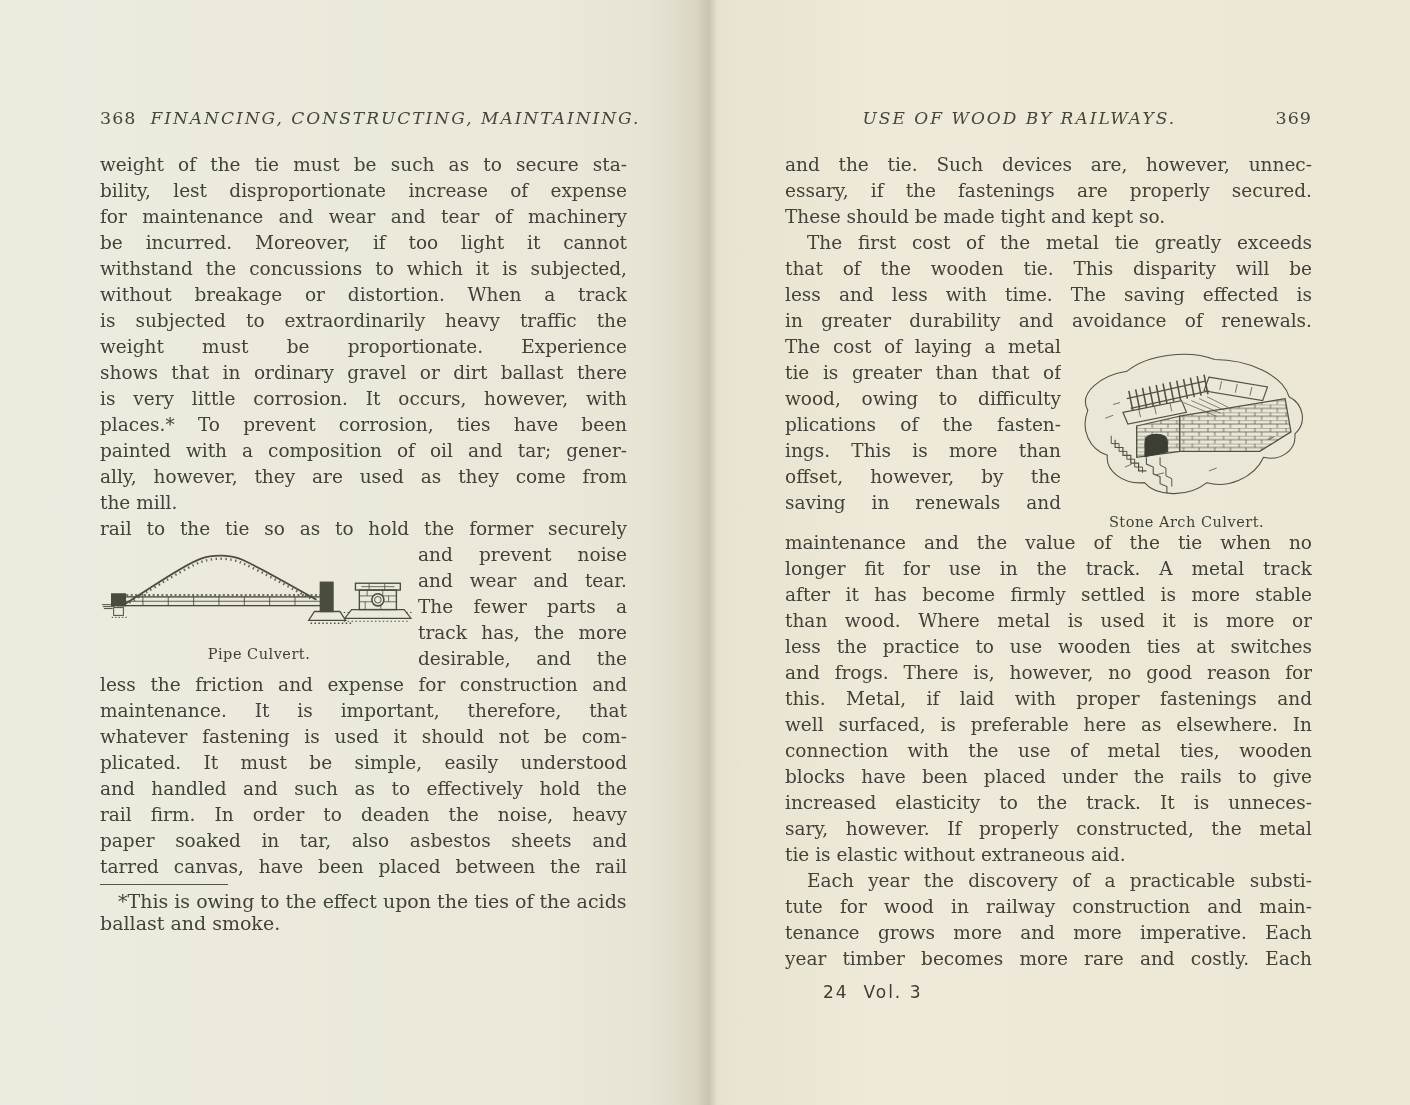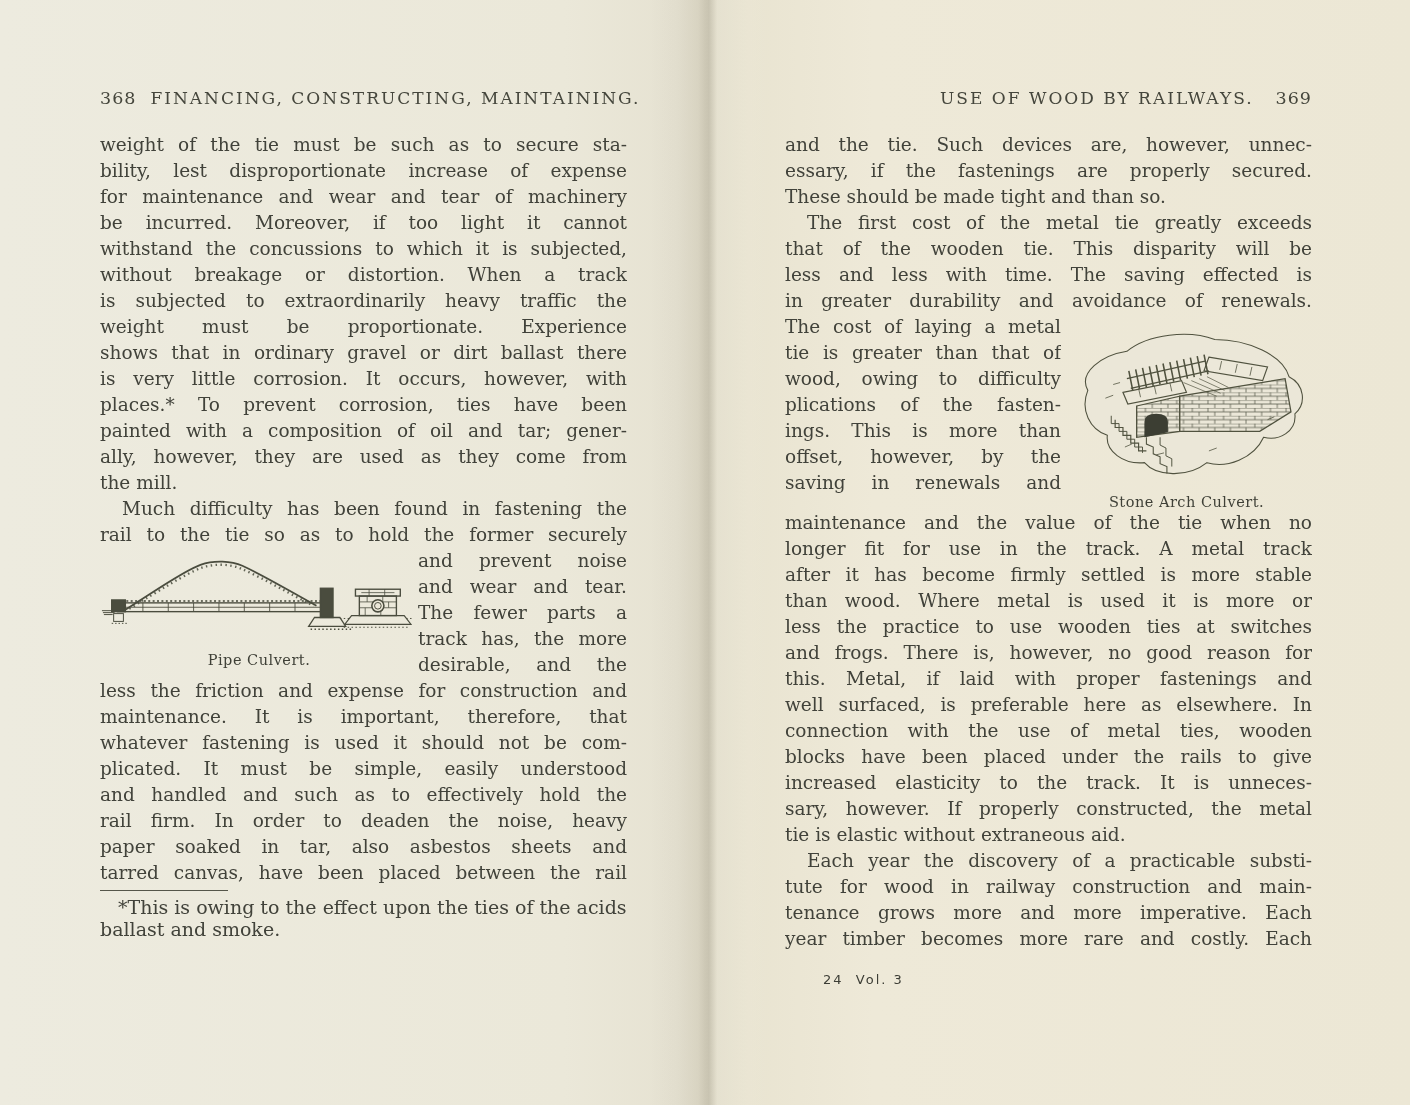--- a/index.html
+++ b/index.html
@@ -14,32 +14,32 @@
     color:#41423a;
   }
   .gutter{
     position:absolute;left:650px;top:0;width:120px;height:1105px;
     background:linear-gradient(90deg,
       rgba(0,0,0,0) 0%, rgba(60,55,40,0.05) 40%,
       rgba(60,55,40,0.14) 49%, rgba(255,255,250,0.12) 56%,
       rgba(0,0,0,0) 100%);
     pointer-events:none;
   }
-  .page{position:absolute;top:88px;width:527px;}
+  .page{position:absolute;top:108px;width:527px;}
   .page-left{left:100px;}
   .page-right{left:785px;}
   .running{
     display:flex;align-items:baseline;
     font-size:17px;letter-spacing:1px;
     margin-bottom:20px;height:24px;
     color:#45463c;
   }
   .running .head{
-    letter-spacing:2px;flex:1;
-    text-align:right;white-space:nowrap;
+    font-style:italic;letter-spacing:2px;flex:1;
+    text-align:center;white-space:nowrap;
   }
   .running .pgnum{font-style:normal;font-size:17.5px;}
   .pgnum.leftnum{margin-right:14px;}
   .pgnum.rightnum{margin-left:22px;}
   .tline{
     font-size:18.5px;line-height:26px;
     text-align:justify;text-align-last:justify;
     white-space:nowrap;overflow:hidden;
   }
   .tline.noj{text-align-last:left;}
@@ -51,23 +51,23 @@
     font-size:14.5px;letter-spacing:.5px;text-align:center;
     color:#3f4037;margin-top:4px;
   }
   .footnote{margin-top:4px;}
   .footnote .rule{
     width:128px;border-top:1.5px solid #55564a;margin-bottom:5px;
   }
   .footnote .tline{font-size:19px;line-height:22px;}
   .footnote .tline.ind{text-indent:18px;}
   .signature{
-    margin-top:20px;padding-left:38px;
+    margin-top:10px;padding-left:38px;
     font-family:"DejaVu Sans", sans-serif;
-    font-size:13px;letter-spacing:2px;color:#3c3d35;
+    font-size:17px;letter-spacing:2px;color:#3c3d35;
     white-space:pre;
   }
   .figsvg{display:block;}
   .narrowblock .tline{white-space:nowrap;}
 </style>
 </head>
 <body>
 
 <div class="spread">
 
@@ -85,21 +85,20 @@
         <div class="tline">withstand the concussions to which it is subjected,</div>
         <div class="tline">without breakage or distortion.  When a track</div>
         <div class="tline">is subjected to extraordinarily heavy traffic the</div>
         <div class="tline">weight must be proportionate.  Experience</div>
         <div class="tline">shows that in ordinary gravel or dirt ballast there</div>
         <div class="tline">is very little corrosion.  It occurs, however, with</div>
         <div class="tline">places.*  To prevent corrosion, ties have been</div>
         <div class="tline">painted with a composition of oil and tar; gener-</div>
         <div class="tline">ally, however, they are used as they come from</div>
         <div class="tline noj">the mill.</div>
-        <div class="tline ind">Much difficulty has been found in fastening the</div>
         <div class="tline">rail to the tie so as to hold the former securely</div>
       </div>
 
     <div class="figrow">
       <div class="figcol" style="width:318px;">
         <svg class="figsvg" width="312" height="100" viewBox="0 0 320 100">
           <g stroke="#4a4c3e" fill="none" stroke-width="1.4">
 
             <path d="M2 63 h13 M4 67 h9 M3 65 h12" stroke-width="1"></path>
 
@@ -162,21 +161,21 @@
 
   <div class="page page-right">
     <div class="running">
       <span class="head">USE OF WOOD BY RAILWAYS.</span>
       <span class="pgnum rightnum">369</span>
     </div>
 
     <div>
         <div class="tline">and the tie.  Such devices are, however, unnec-</div>
         <div class="tline">essary, if the fastenings are properly secured.</div>
-        <div class="tline noj">These should be made tight and than so.</div>
+        <div class="tline noj">These should be made tight and kept so.</div>
         <div class="tline ind">The first cost of the metal tie greatly exceeds</div>
         <div class="tline">that of the wooden tie.  This disparity will be</div>
         <div class="tline">less and less with time.  The saving effected is</div>
         <div class="tline">in greater durability and avoidance of renewals.</div>
       </div>
 
     <div class="figrow">
       <div class="wrapcol narrowblock" style="max-width:276px;flex:none;width:276px;">
           <div class="tline">The cost of laying a metal</div>
           <div class="tline">tie is greater than  that of</div>

